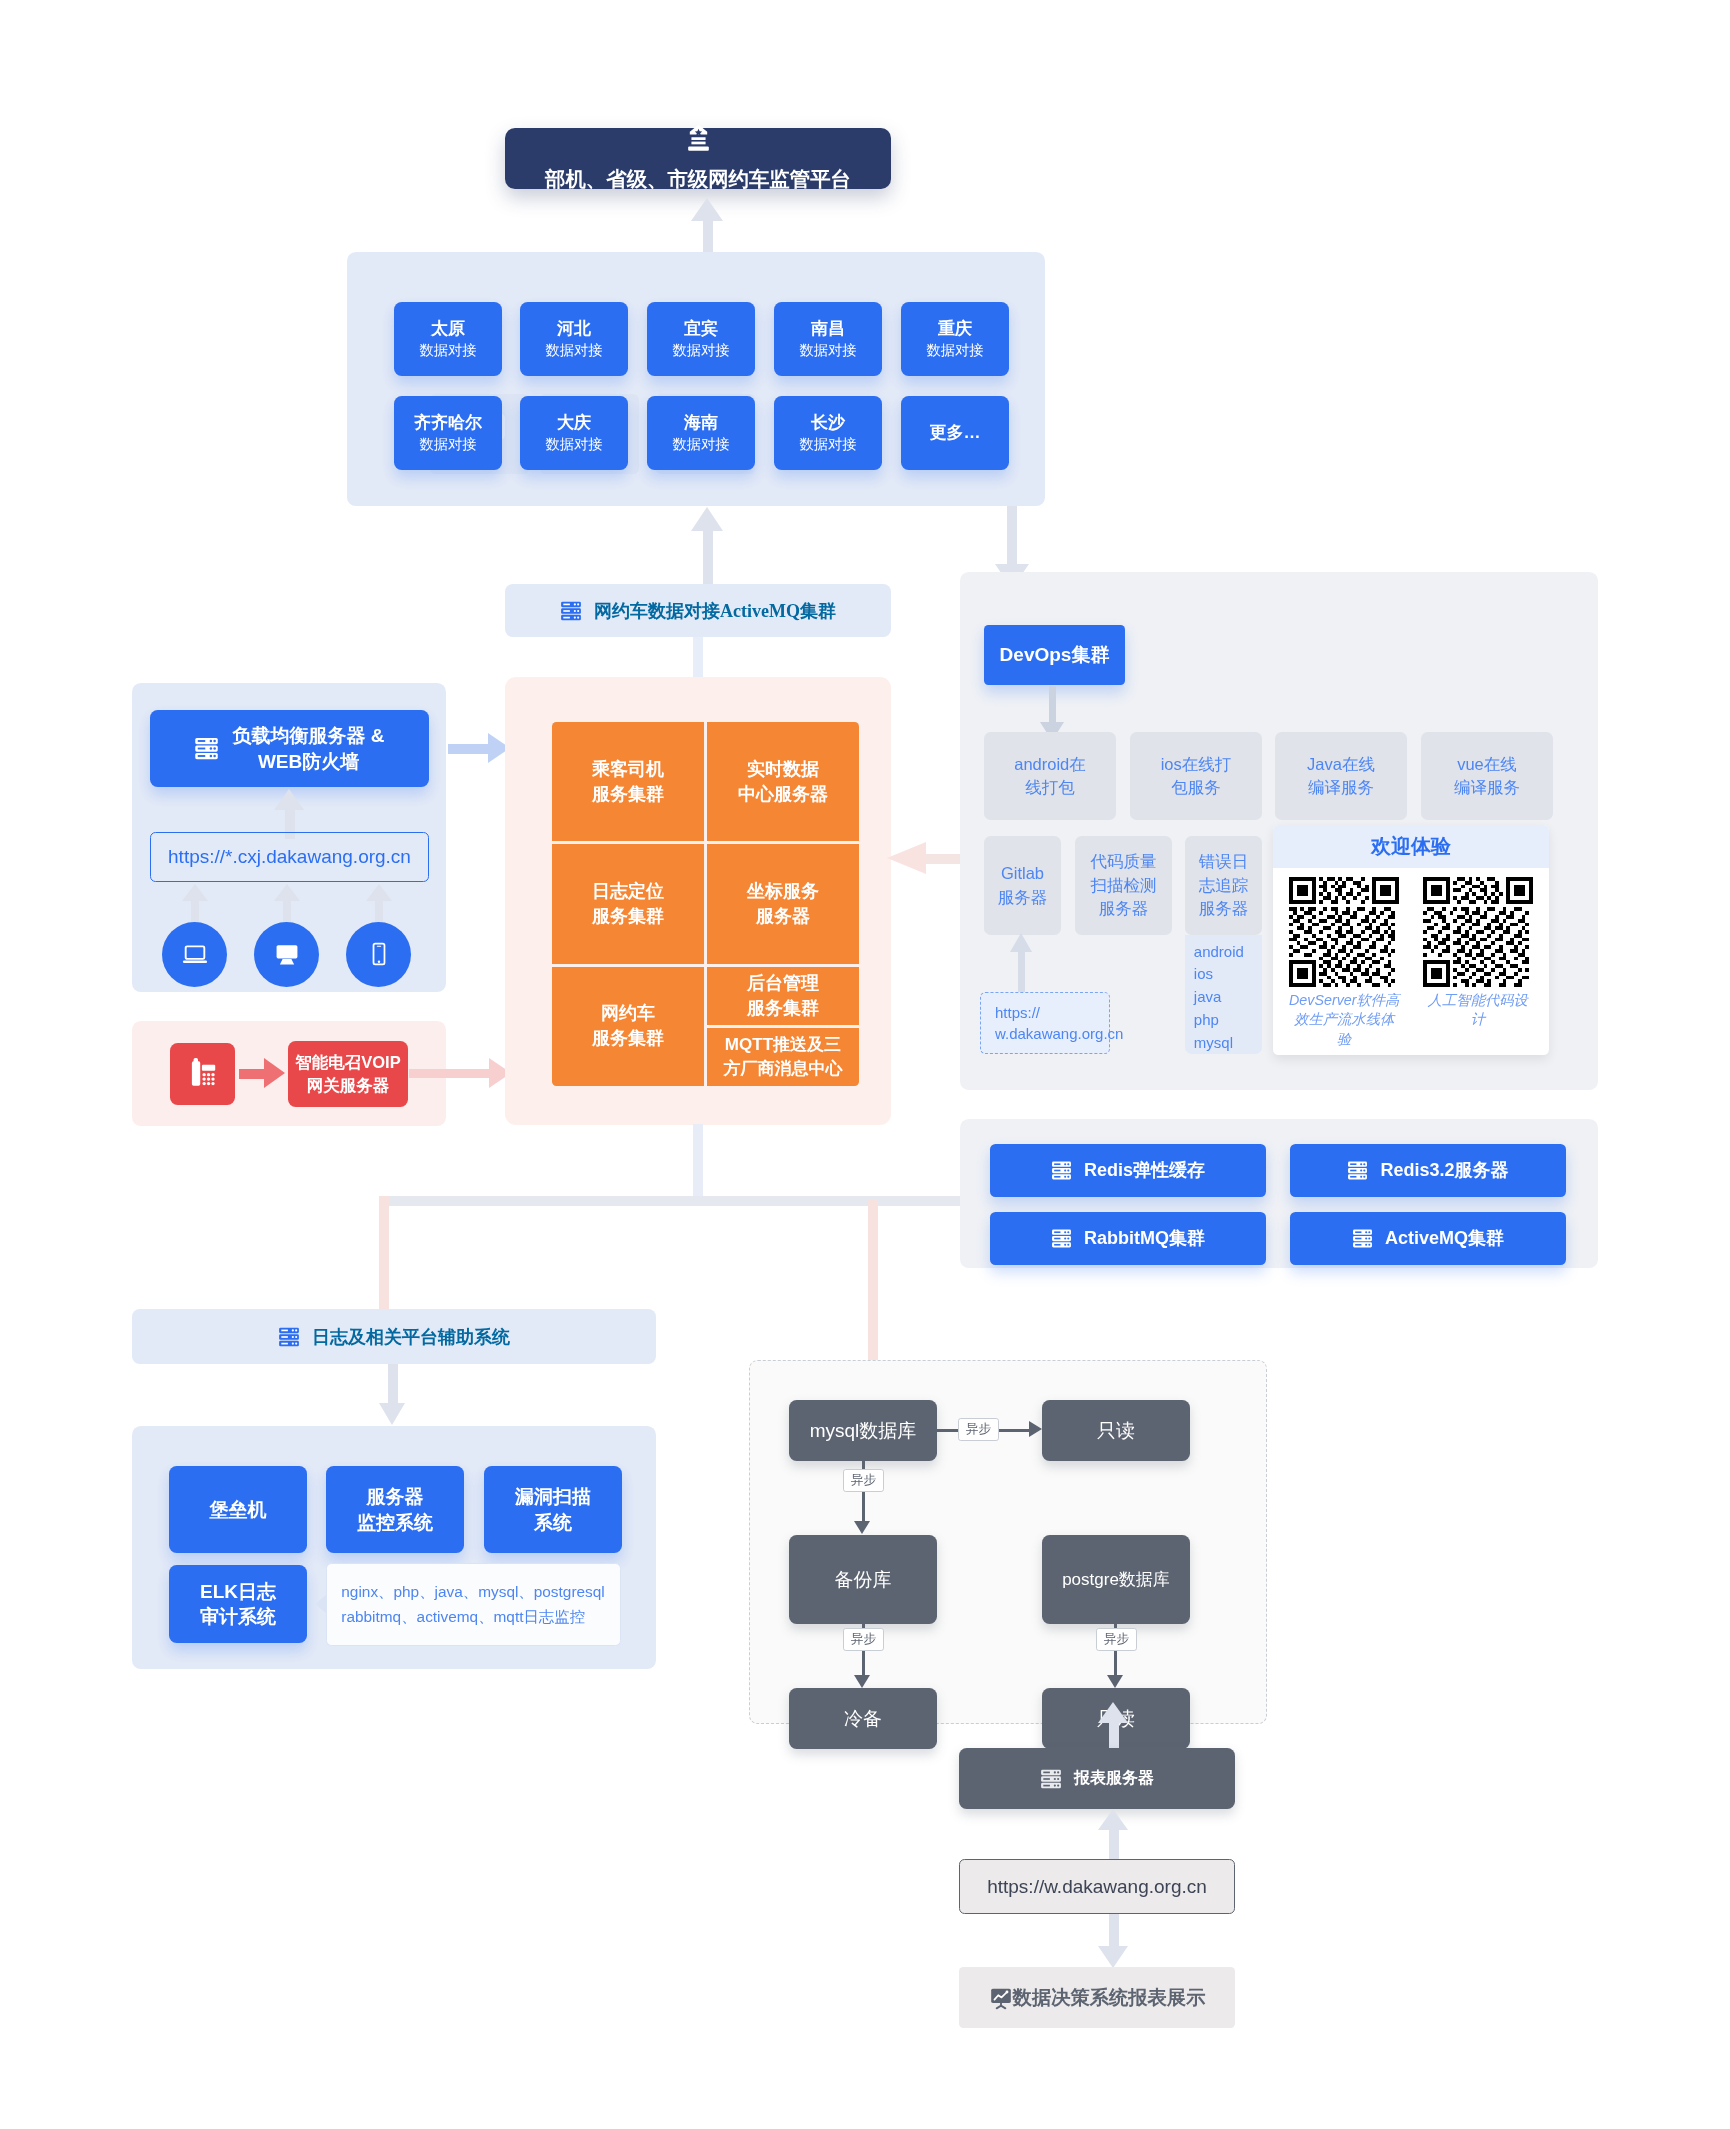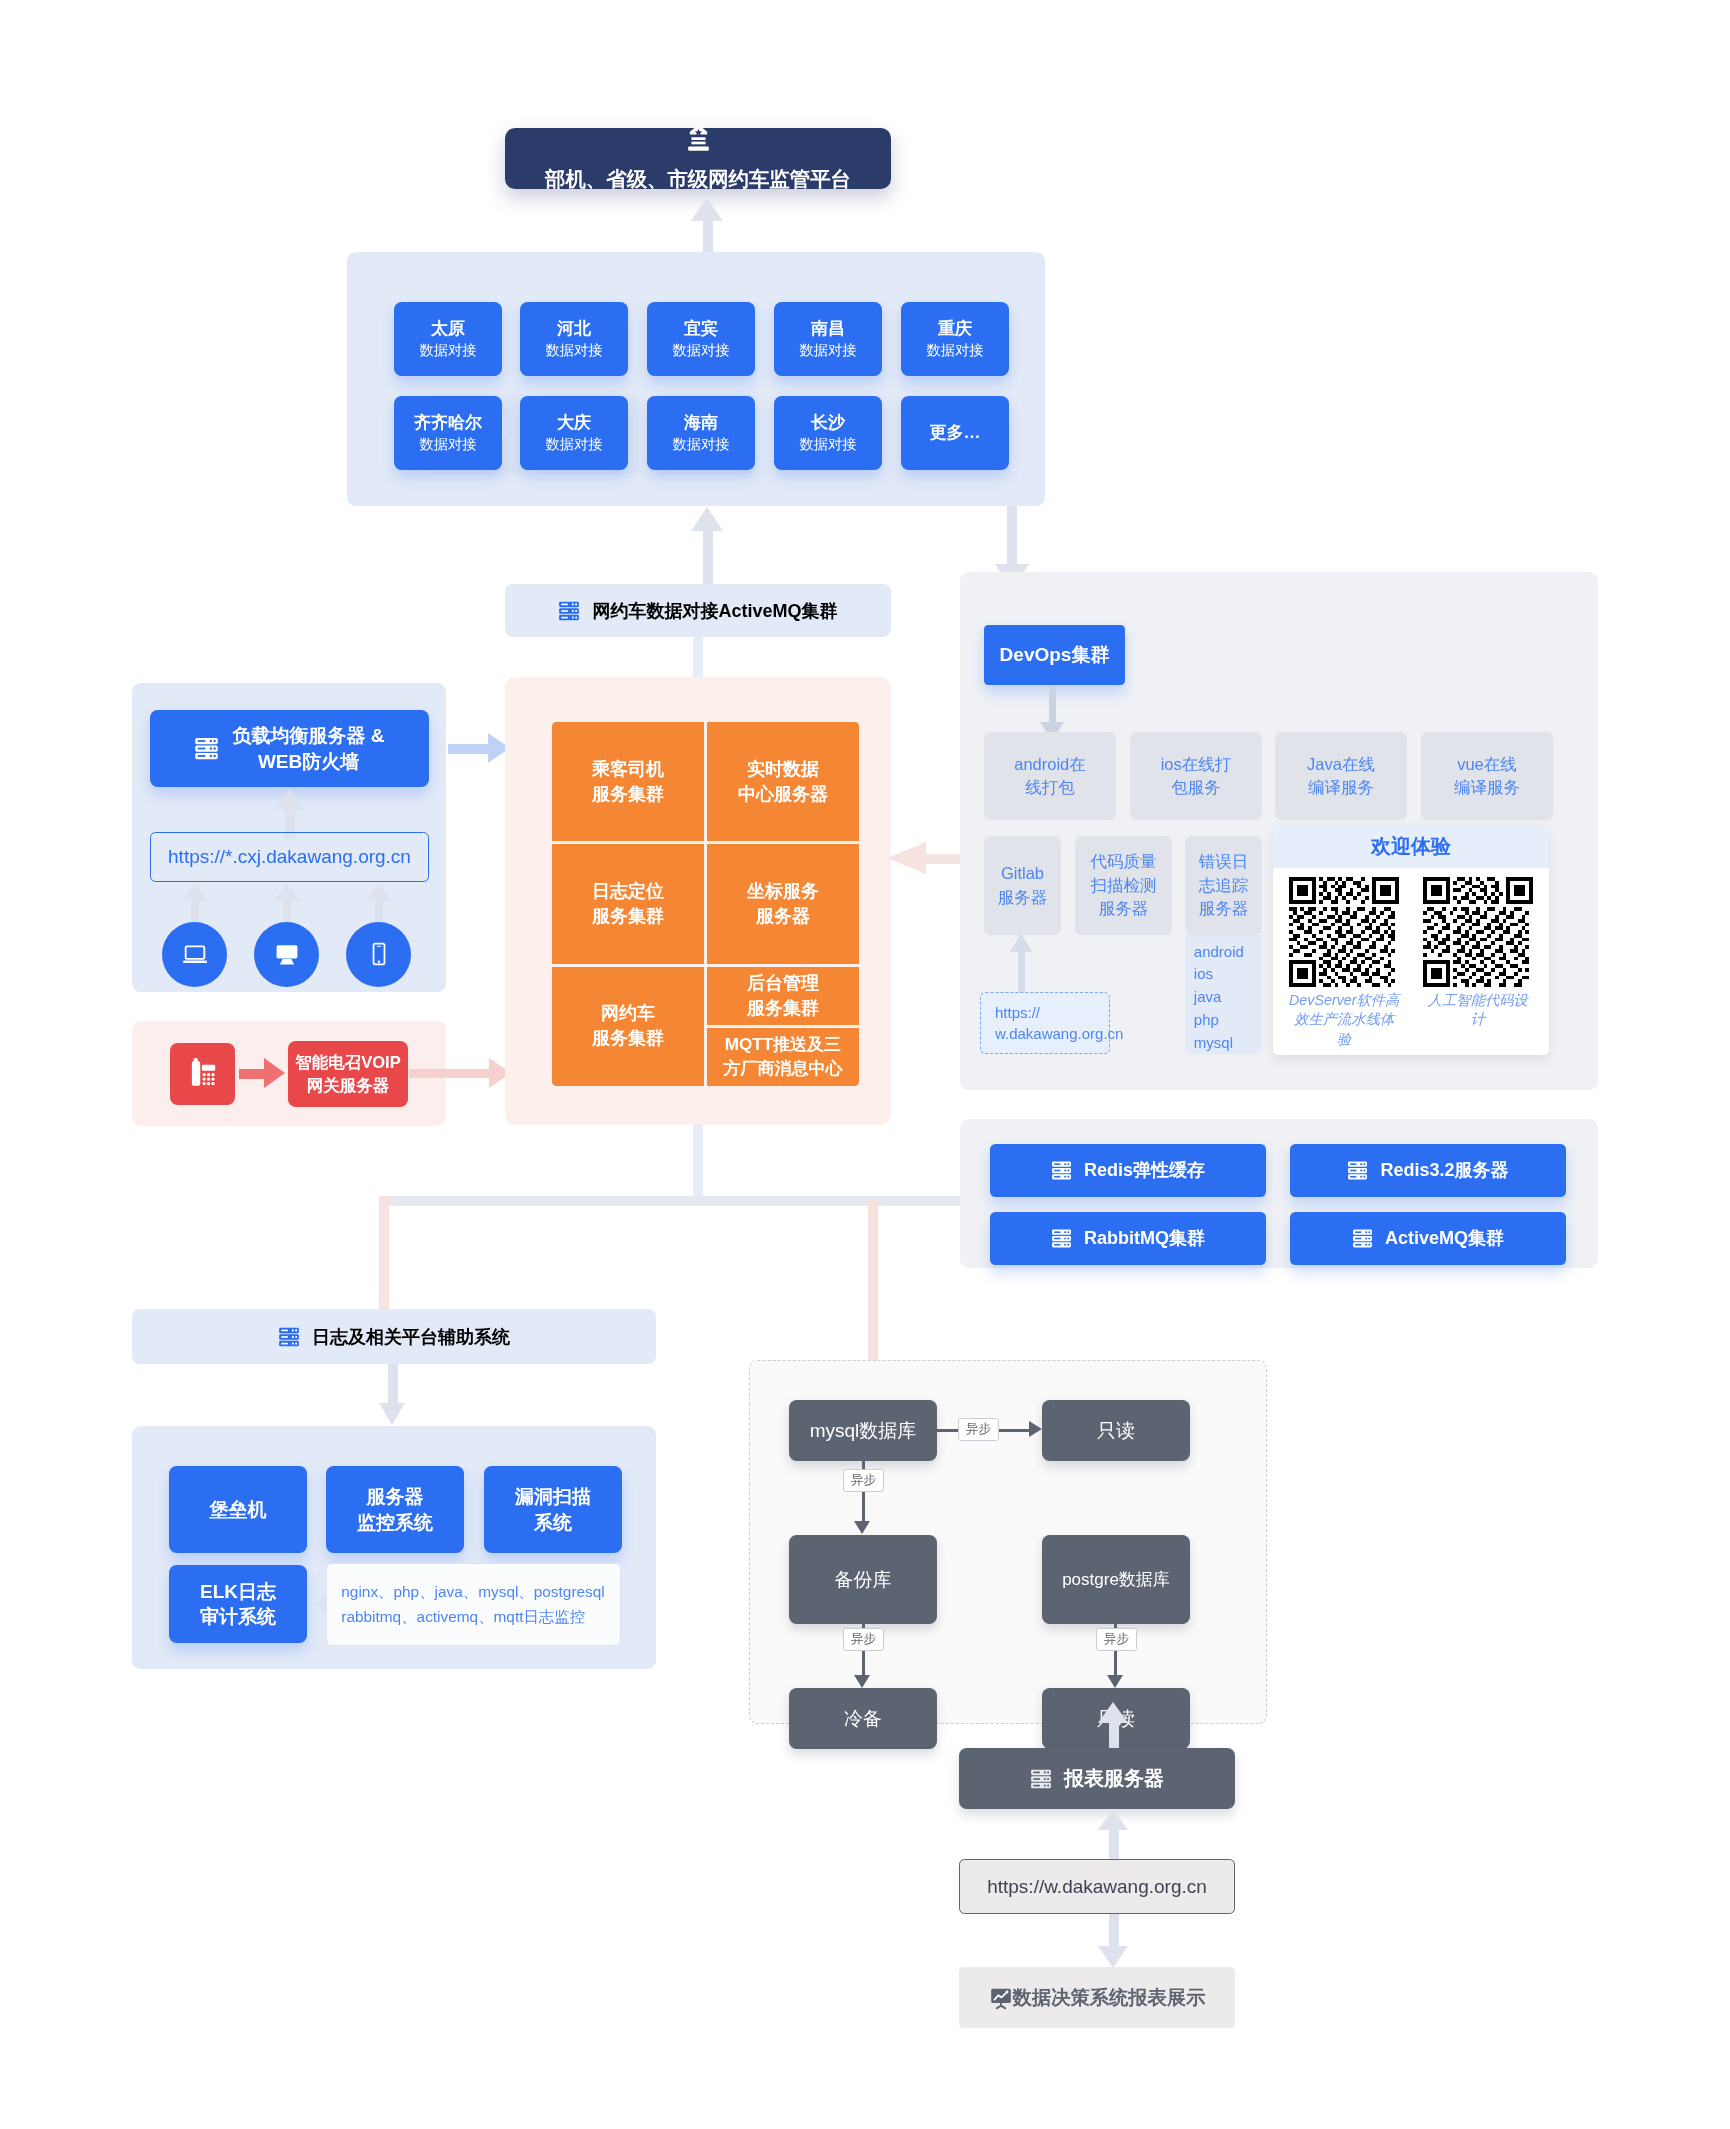--- a/index.html
+++ b/index.html
@@ -64,21 +64,21 @@
     padding:0 14px; font-size:15px; line-height:1.4; font-weight:500;
   }
   .url-box-gray {
     border:1.7px solid #5d6471; border-radius:5.5px; color:#3d4455;
     background:#eceaea; display:flex; align-items:center; justify-content:center;
     font-size:19px; font-weight:500;
   }
   .hdr-bar {
     background:#e3eaf7; border-radius:7.7px; display:flex;
     align-items:center; justify-content:center; gap:12px;
-    color:#000000; font-size:18px; font-weight:700;
+    color:#0369a1; font-size:18px; font-weight:700;font-family:Liberation Serif, serif;
   }
   .label-note {
     background:#fbfcfe; border:1.1px solid #dbe4f5; border-radius:5.5px;
     color:#4d86f3; font-size:15.4px; line-height:1.62; font-weight:500;
     display:flex; align-items:center; padding:0 14.3px;
   }
   .sync-tag {
     background:#fff; border:1.1px solid #c9cdd4; border-radius:2.8px;
     color:#5d6471; font-size:12.7px; font-weight:500;
     display:flex; align-items:center; justify-content:center;
@@ -1091,21 +1091,21 @@
   <div class="abs" style="left:1107px; top:1675px; width:0; height:0; border-left:8.8px solid transparent; border-right:8.8px solid transparent; border-top:13.2px solid #5d6471;"></div>
   <div class="abs dark-box" style="left:1042px; top:1688px; width:148px; height:61px;">
     <span>只读</span>
   </div>
 
   <div class="arw" style="left:1098px; top:1702px; width:31px; height:106px;">
     <div class="shaft" style="left:10.5px; top:16.5px; width:10px; height:89px;"></div>
     <div class="head" style="left:0; top:0; border-left:15.4px solid transparent; border-right:15.4px solid transparent; border-bottom:21px solid #dde2ec;"></div>
   </div>
 
-  <div class="abs dark-box" style="left:959px; top:1748px; width:276px; height:61px; gap:12px; font-size:20px; font-weight:700;">
+  <div class="abs dark-box" style="left:959px; top:1748px; width:276px; height:61px; gap:12px; font-size:16px; font-weight:700;">
     <span style="display:inline-block;width:22px;height:22px;flex:none;">
       <svg viewBox="0 0 40 40" width="22" height="22">
         <rect x="2" y="3" width="36" height="10" rx="2.5" fill="#e8eaee"></rect>
           <rect x="2" y="15" width="36" height="10" rx="2.5" fill="#e8eaee"></rect>
           <rect x="2" y="27" width="36" height="10" rx="2.5" fill="#e8eaee"></rect>
         <rect x="6" y="6.5" width="12" height="3" fill="#5d6471"></rect>
           <circle cx="27" cy="8" r="2" fill="#5d6471"></circle>
           <circle cx="33" cy="8" r="2" fill="#5d6471"></circle>
         <rect x="6" y="18.5" width="12" height="3" fill="#5d6471"></rect>
           <circle cx="27" cy="20" r="2" fill="#5d6471"></circle>

